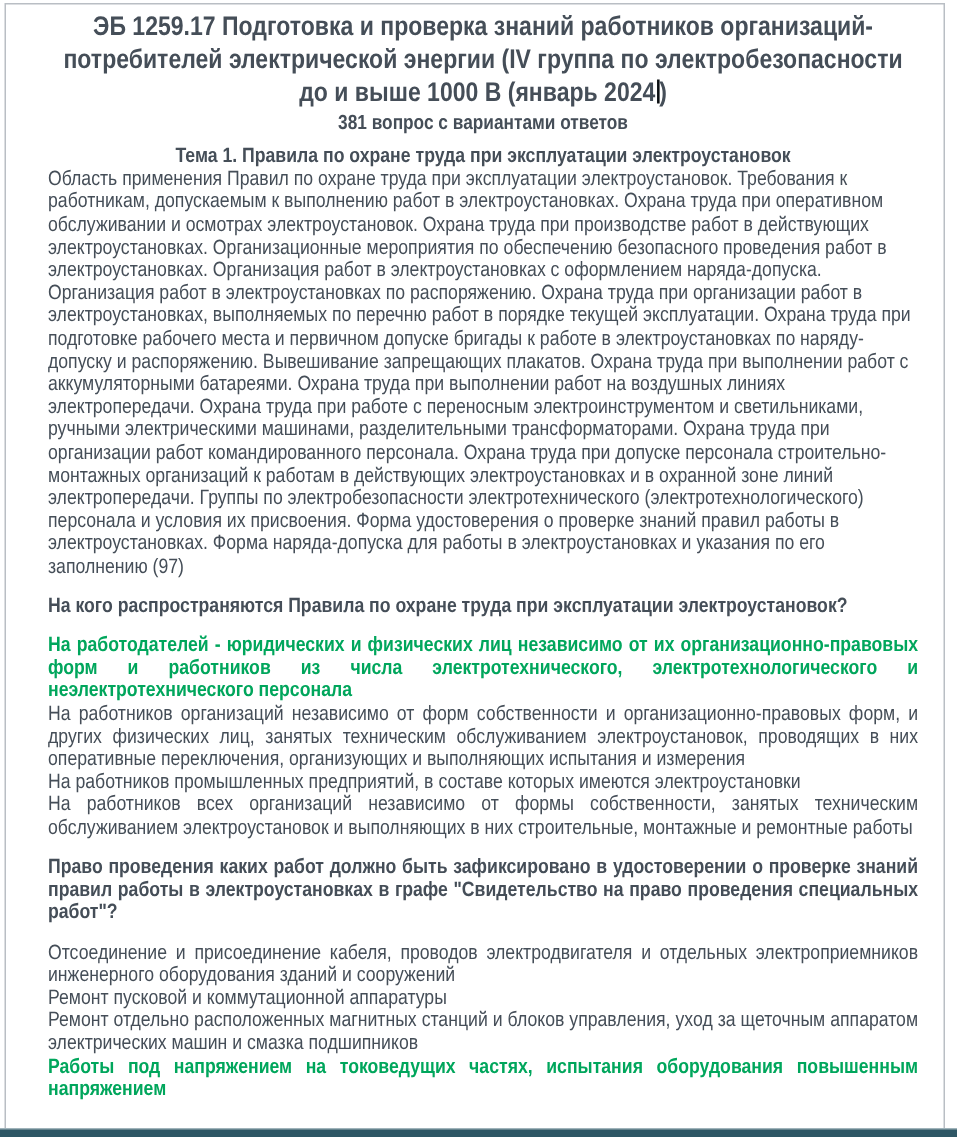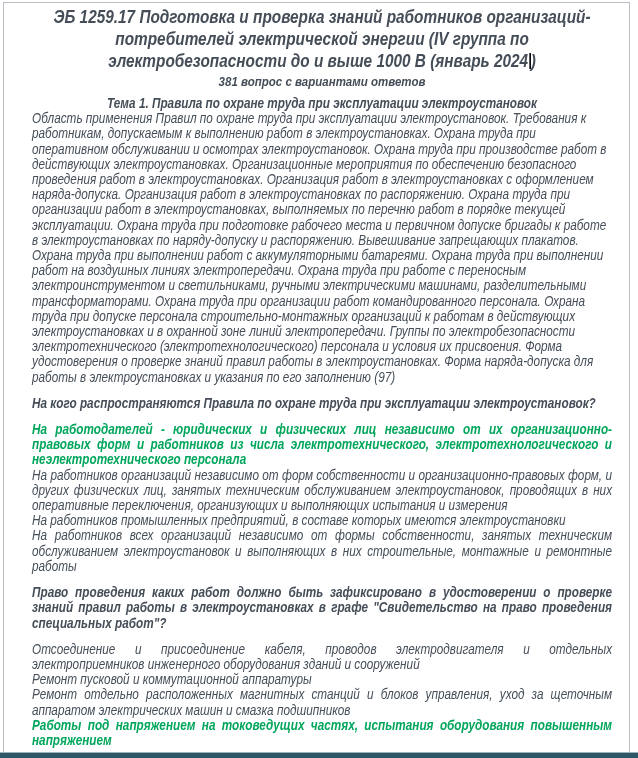--- a/index.html
+++ b/index.html
@@ -1,20 +1,20 @@
 <!DOCTYPE html>
 <html><head>
 <meta charset="utf-8">
 <style>
   html,body{margin:0;padding:0;}
   body{
     width:638px;height:758px;overflow:hidden;background:#ffffff;
     font-family:"Liberation Sans","DejaVu Sans",sans-serif;
   }
-  .screen{position:relative;width:638px;height:758px;overflow:hidden;background:#ffffff;font-style:italic;}
+  .screen{position:relative;width:638px;height:758px;overflow:hidden;background:#ffffff;}
   .page-border{
     position:absolute;left:3px;top:2px;right:8px;bottom:-4px;
     border:1px solid #b9bec4;pointer-events:none;
   }
   .content{
     position:absolute;left:32px;top:6px;width:680px;
     transform:scaleX(0.853);transform-origin:0 0;
     color:#454e58;font-size:13.8px;line-height:15.2px;
   }
   .doc-title{

